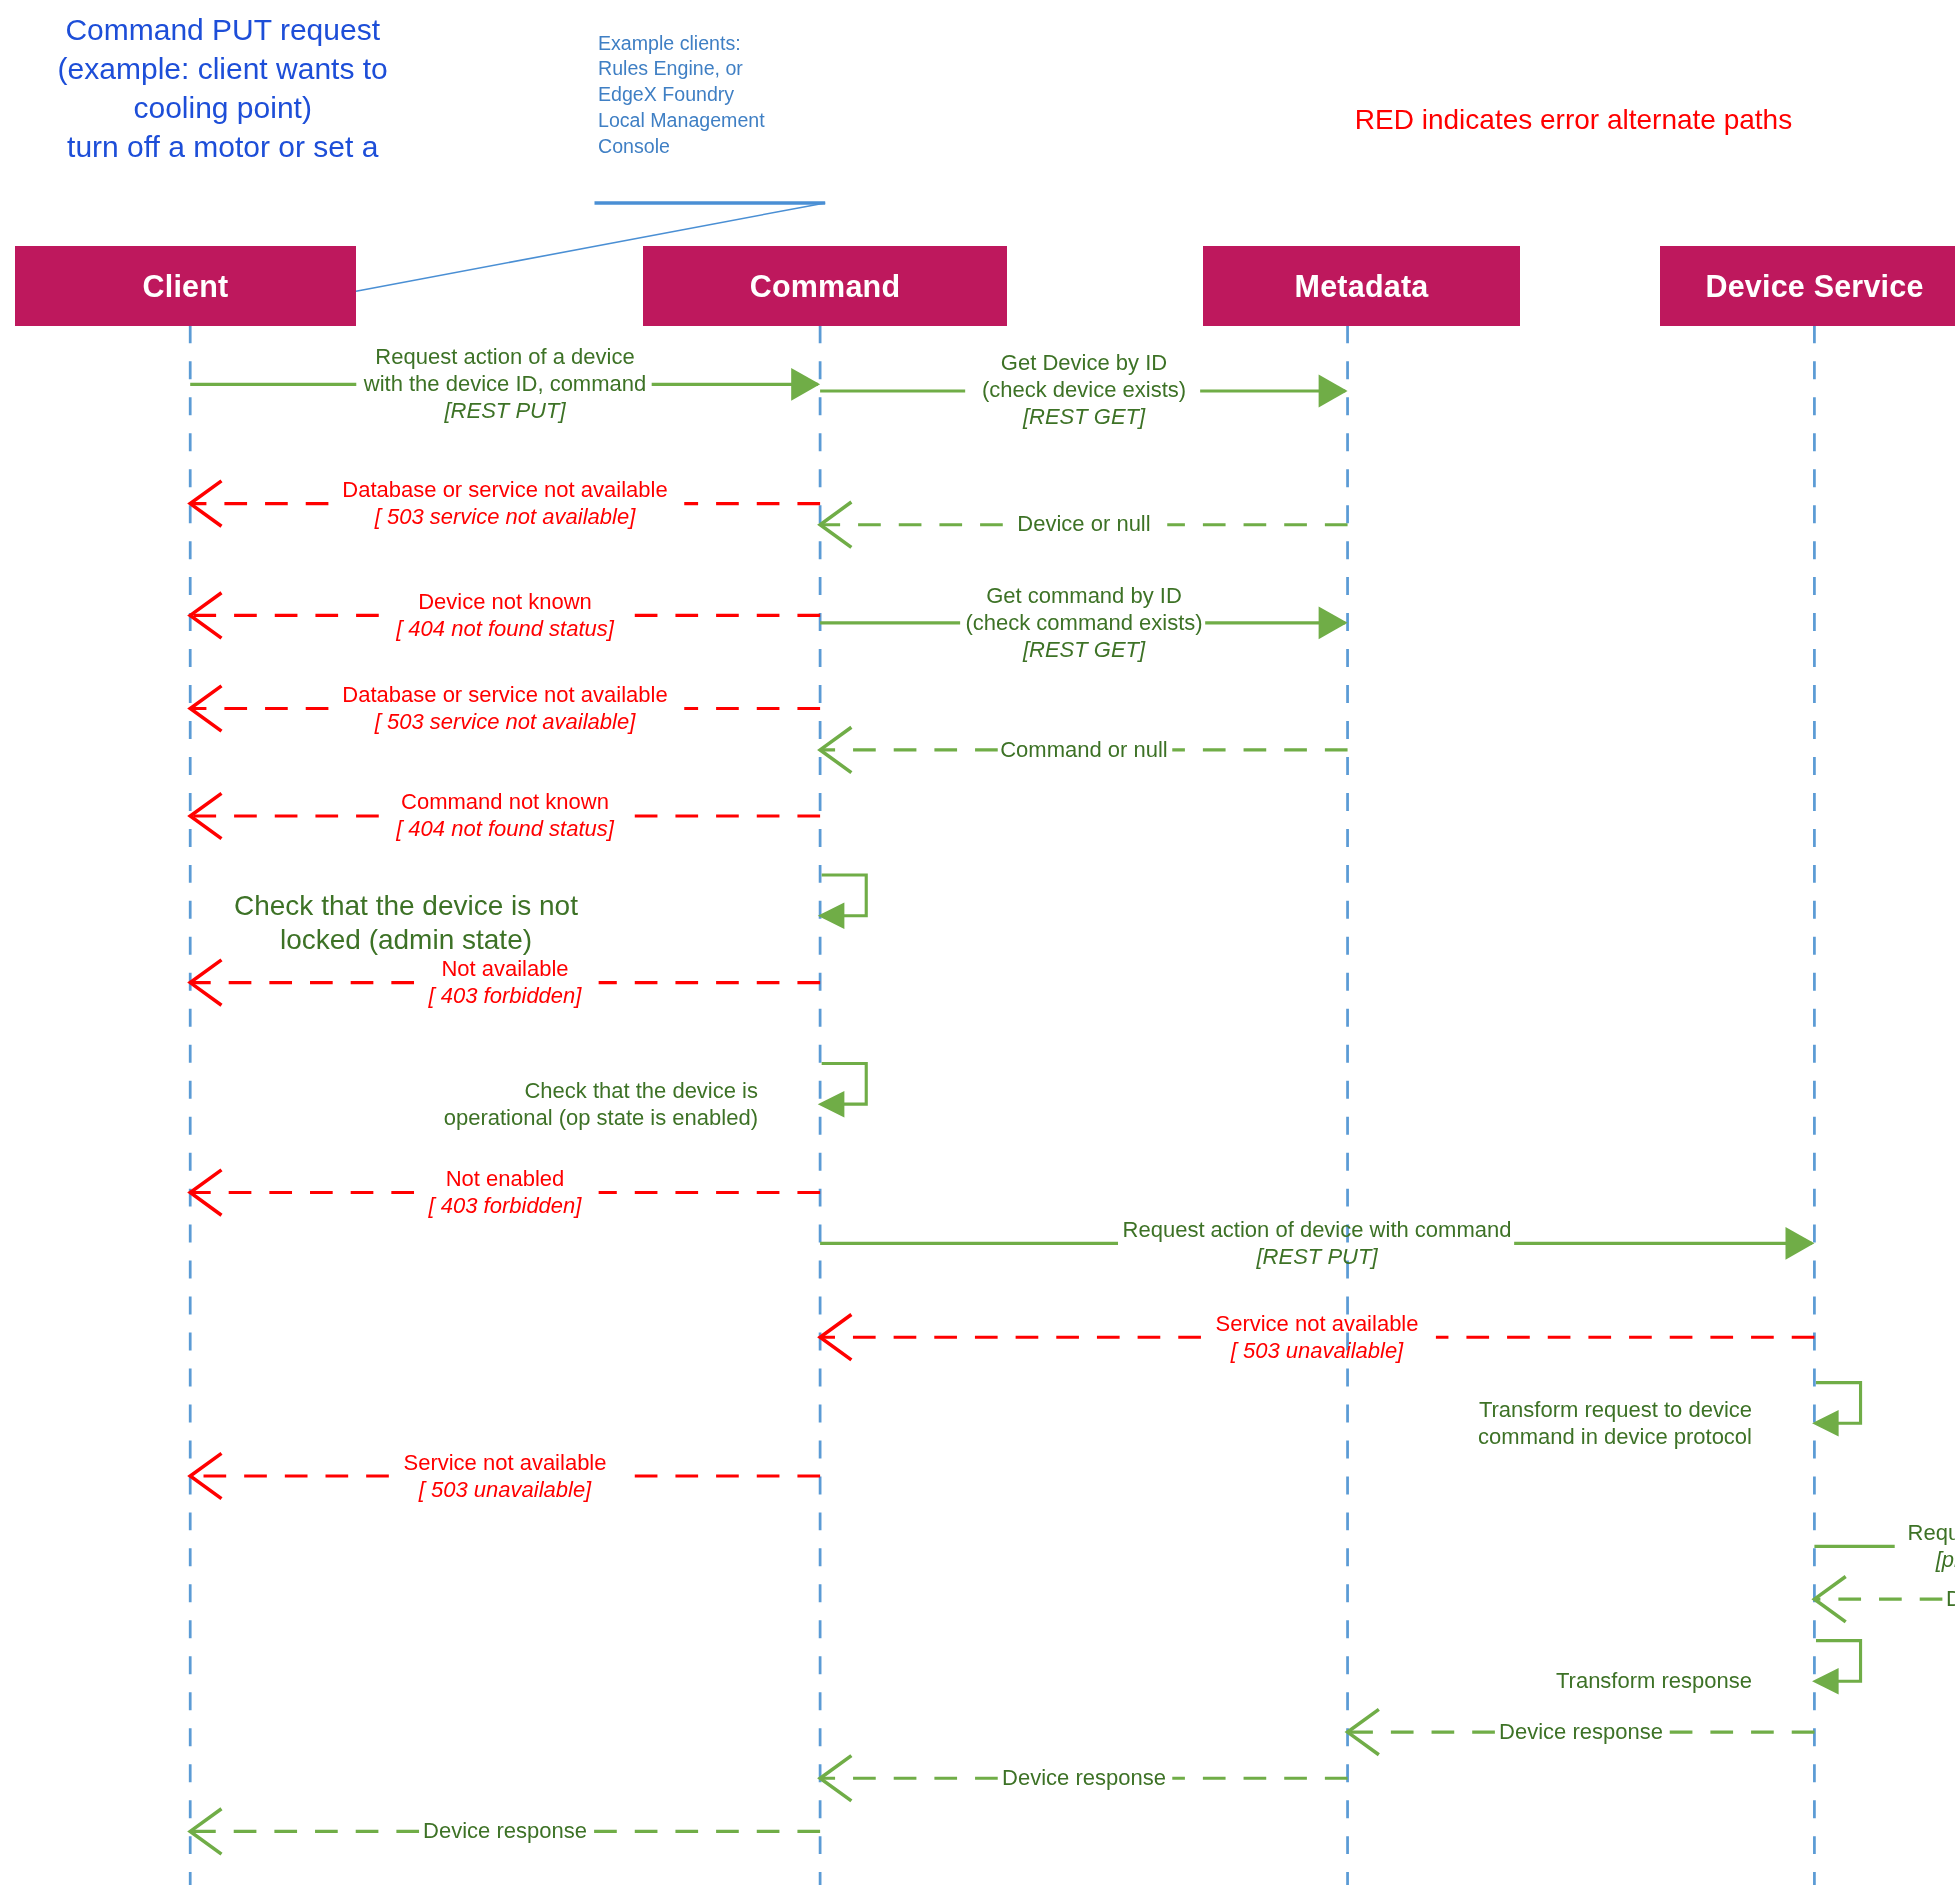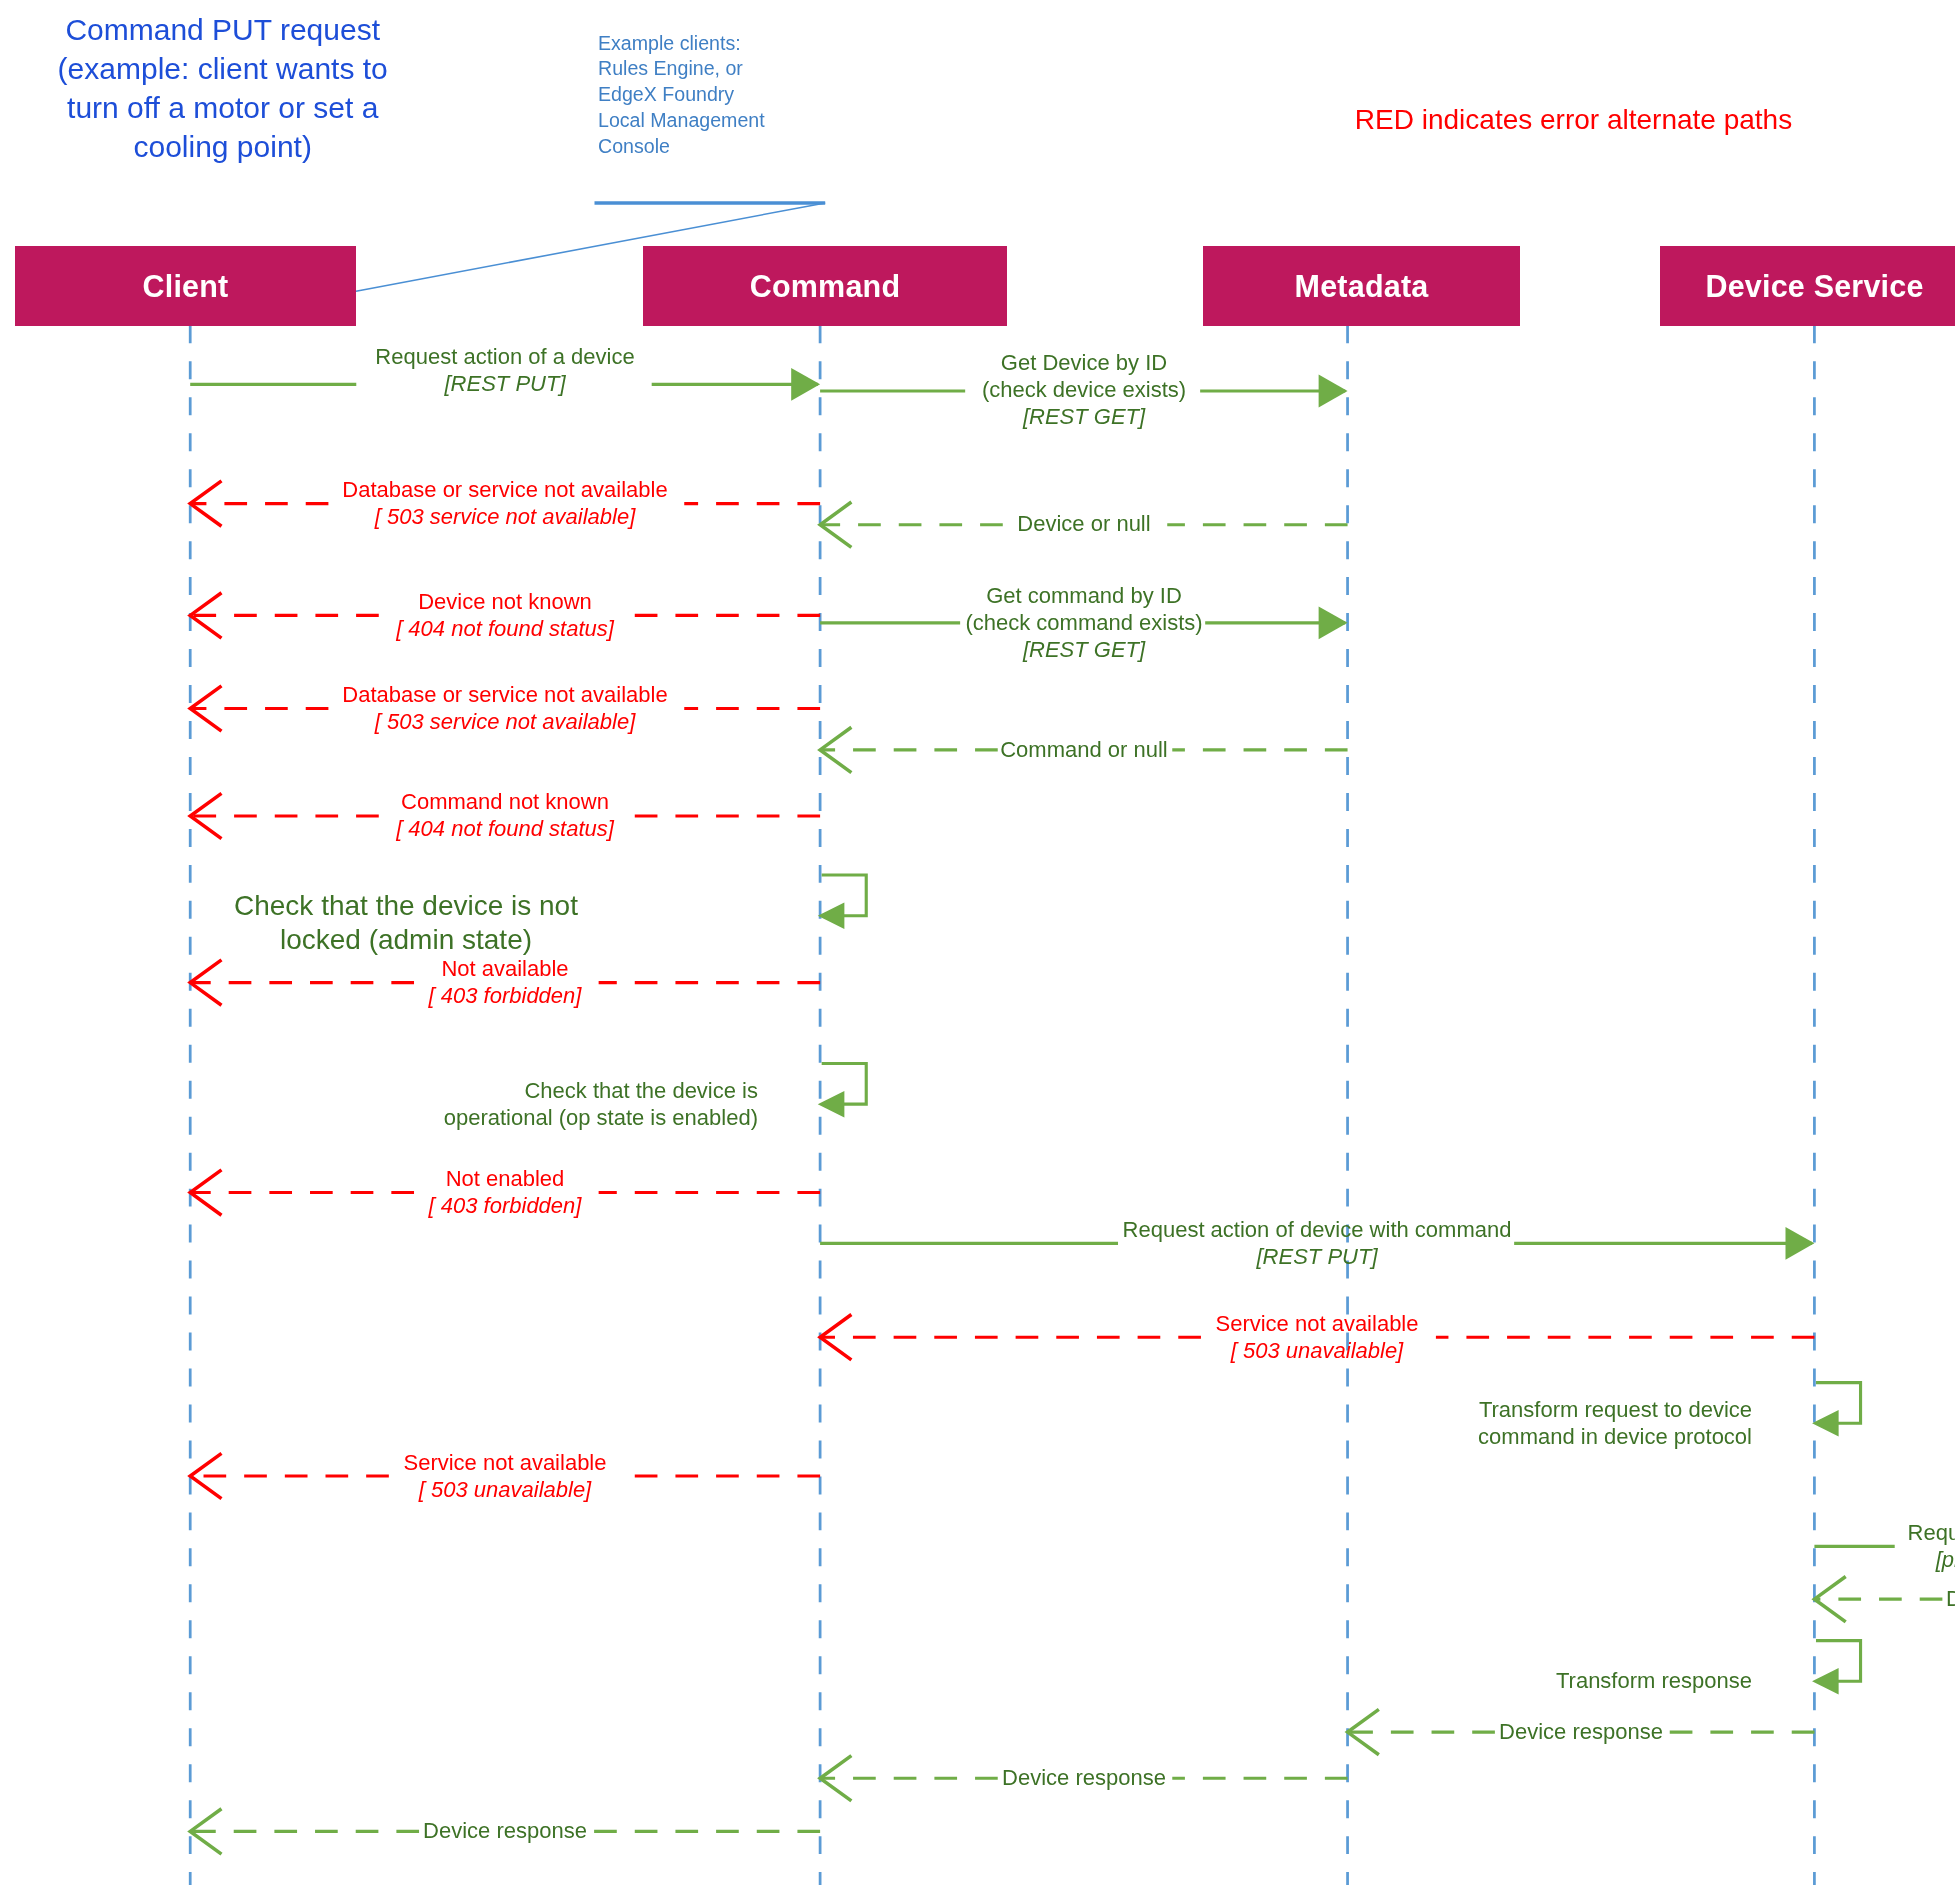--- a/index.html
+++ b/index.html
@@ -121,37 +121,38 @@
   <div class="lifeline-box" style="left:1203px;top:246px;width:317px;height:80px;">
     <span>Metadata</span>
   </div>
   <div class="lifeline-box" style="left:1660px;top:246px;width:309px;height:80px;">
     <span>Device Service</span>
   </div>
 
   <div class="note note-title" style="left:11.7px;top:9.8px;width:422px;">
     <span class="nl" style="display: block;">Command PUT request</span>
     <span class="nl" style="display: block;">(example: client wants to</span>
+    <span class="nl" style="display: block;">cooling point)</span>
     <span class="nl" style="display: block;">turn off a motor or set a</span>
-    <span class="nl" style="display: block;">cooling point)</span>
   </div>
 
   <div class="note note-clients" style="left:598px;top:30.5px;width:242px;">
     <span class="nl" style="display: block;">Example clients:</span>
     <span class="nl" style="display: block;">Rules Engine, or</span>
     <span class="nl" style="display: block;">EdgeX Foundry</span>
     <span class="nl" style="display: block;">Local Management</span>
     <span class="nl" style="display: block;">Console</span>
   </div>
 
   <div class="red-legend" style="left:1212px;top:104px;width:723px;">RED indicates error alternate paths</div>
 
   <div id="labels">
       <div class="msg green" style="font-size: 22px; line-height: 1.22; left: 75px; width: 860px; top: 344px;">
         <span class="l1">Request action of a device</span>
+        <span class="l2">with the device ID, command</span>
         <span class="l3" style="font-style: italic;">[REST PUT]</span>
       </div>
       <div class="msg green" style="font-size: 22px; line-height: 1.22; left: 654px; width: 860px; top: 350px;">
         <span class="l1">Get Device by ID</span>
         <span class="l2">(check device exists)</span>
         <span class="l3" style="font-style: italic;">[REST GET]</span>
       </div>
       <div class="msg red" style="font-size: 22px; line-height: 1.22; left: 75px; width: 860px; top: 477px;">
         <span class="l1">Database or service not available</span>
         <span class="l2" style="font-style: italic;">[ 503 service not available]</span>

